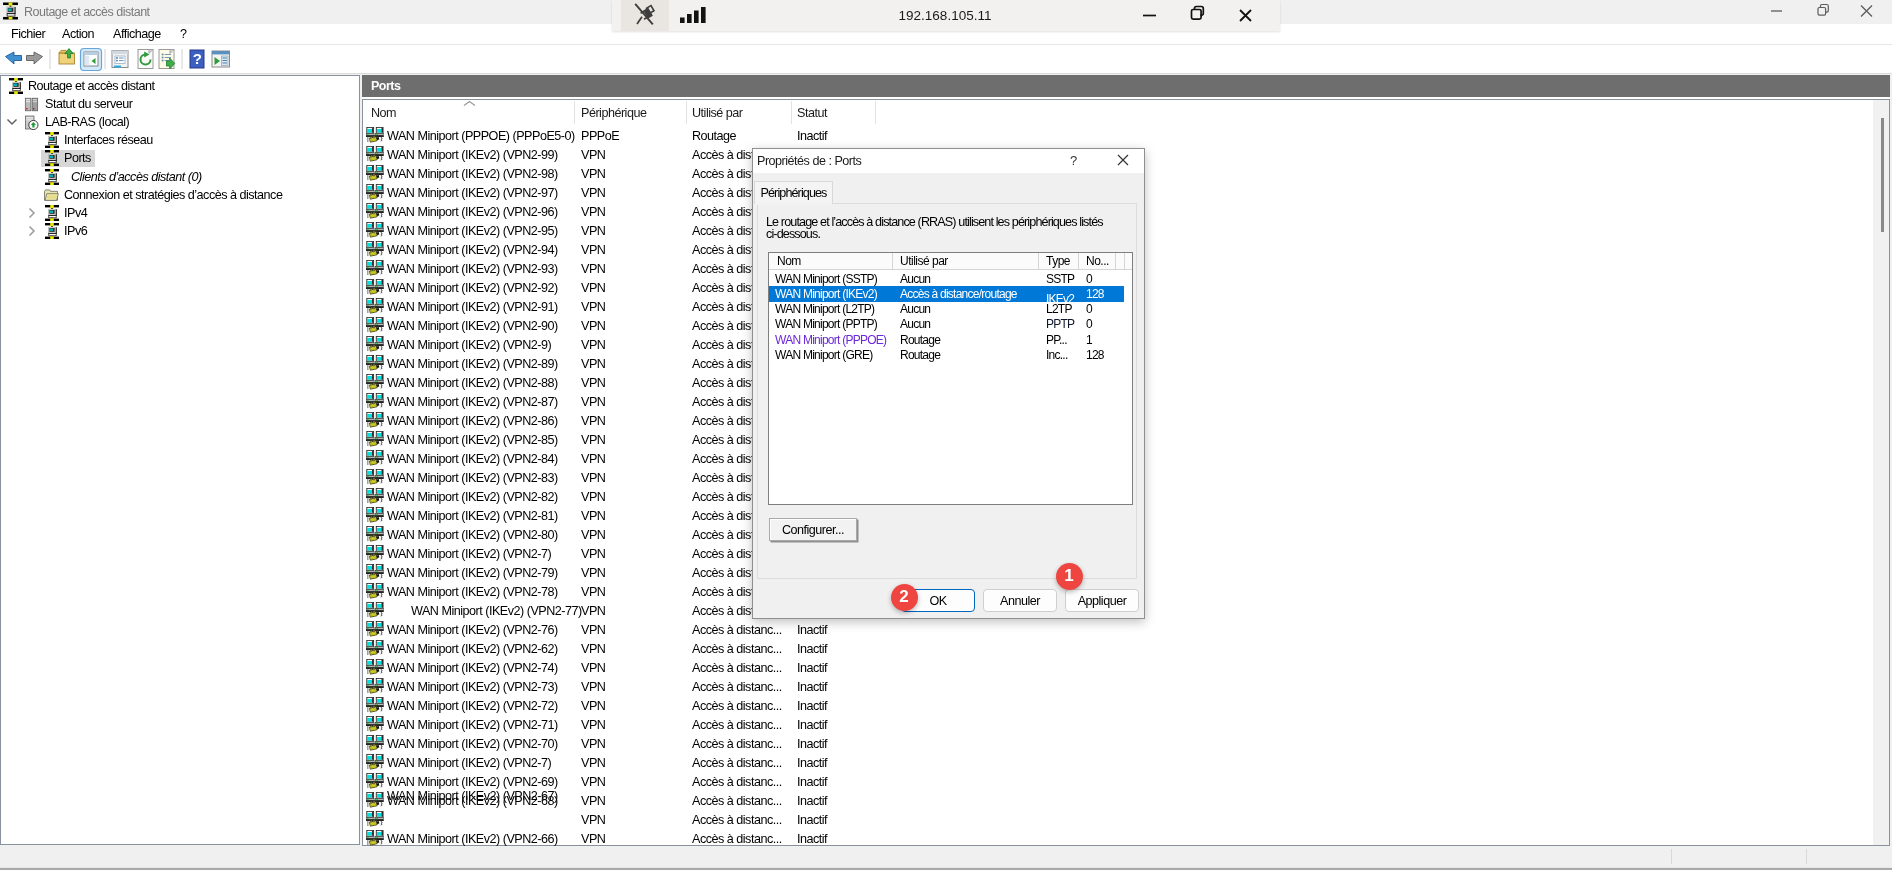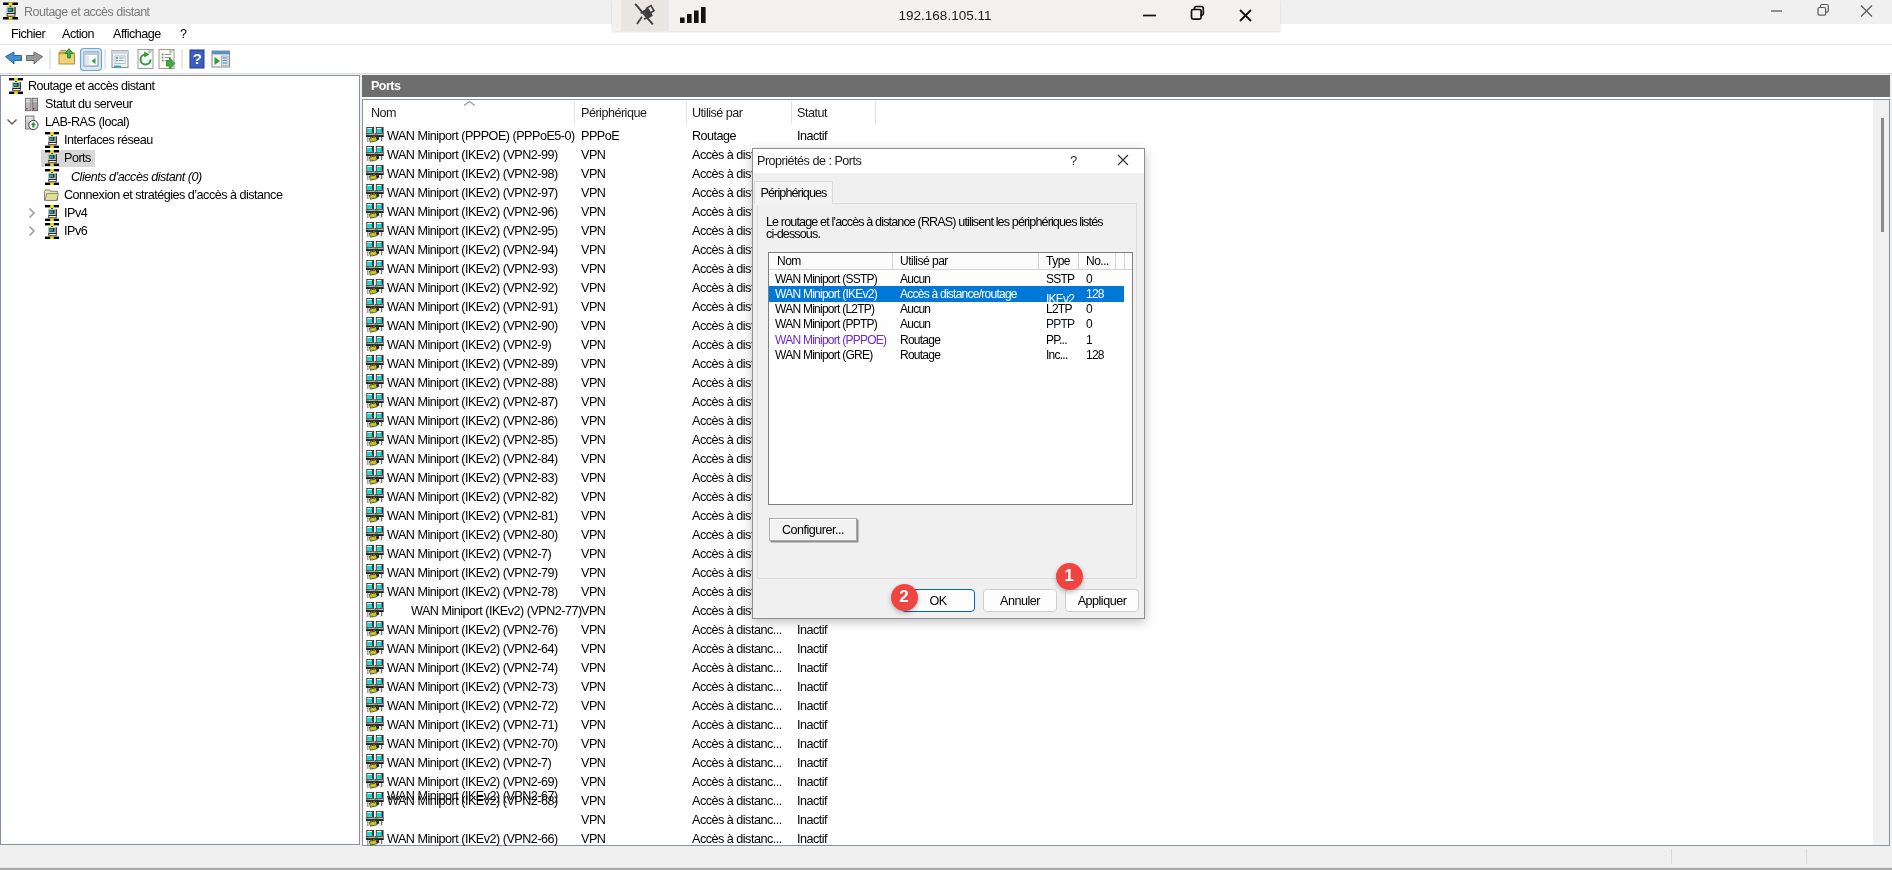--- a/index.html
+++ b/index.html
@@ -412,21 +412,21 @@
 <svg class="abs" style="left:366px;top:620.5px" width="18" height="17" viewBox="0 0 17 16">
     <use href="#porticon"></use>
   </svg>
 <div class="abs vc" style="left:387px;top:620.0px;height:19px;white-space:nowrap;">WAN Miniport (IKEv2) (VPN2-76)</div>
 <div class="abs vc" style="left:581px;top:620.0px;height:19px;">VPN</div>
 <div class="abs vc" style="left:692px;top:620.0px;height:19px;">Accès à distanc...</div>
 <div class="abs vc" style="left:797px;top:620.0px;height:19px;">Inactif</div>
 <svg class="abs" style="left:366px;top:639.5px" width="18" height="17" viewBox="0 0 17 16">
     <use href="#porticon"></use>
   </svg>
-<div class="abs vc" style="left:387px;top:639.0px;height:19px;white-space:nowrap;">WAN Miniport (IKEv2) (VPN2-64)</div>
+<div class="abs vc" style="left:387px;top:639.0px;height:19px;white-space:nowrap;">WAN Miniport (IKEv2) (VPN2-62)</div>
 <div class="abs vc" style="left:581px;top:639.0px;height:19px;">VPN</div>
 <div class="abs vc" style="left:692px;top:639.0px;height:19px;">Accès à distanc...</div>
 <div class="abs vc" style="left:797px;top:639.0px;height:19px;">Inactif</div>
 <svg class="abs" style="left:366px;top:658.5px" width="18" height="17" viewBox="0 0 17 16">
     <use href="#porticon"></use>
   </svg>
 <div class="abs vc" style="left:387px;top:658.0px;height:19px;white-space:nowrap;">WAN Miniport (IKEv2) (VPN2-74)</div>
 <div class="abs vc" style="left:581px;top:658.0px;height:19px;">VPN</div>
 <div class="abs vc" style="left:692px;top:658.0px;height:19px;">Accès à distanc...</div>
 <div class="abs vc" style="left:797px;top:658.0px;height:19px;">Inactif</div>

